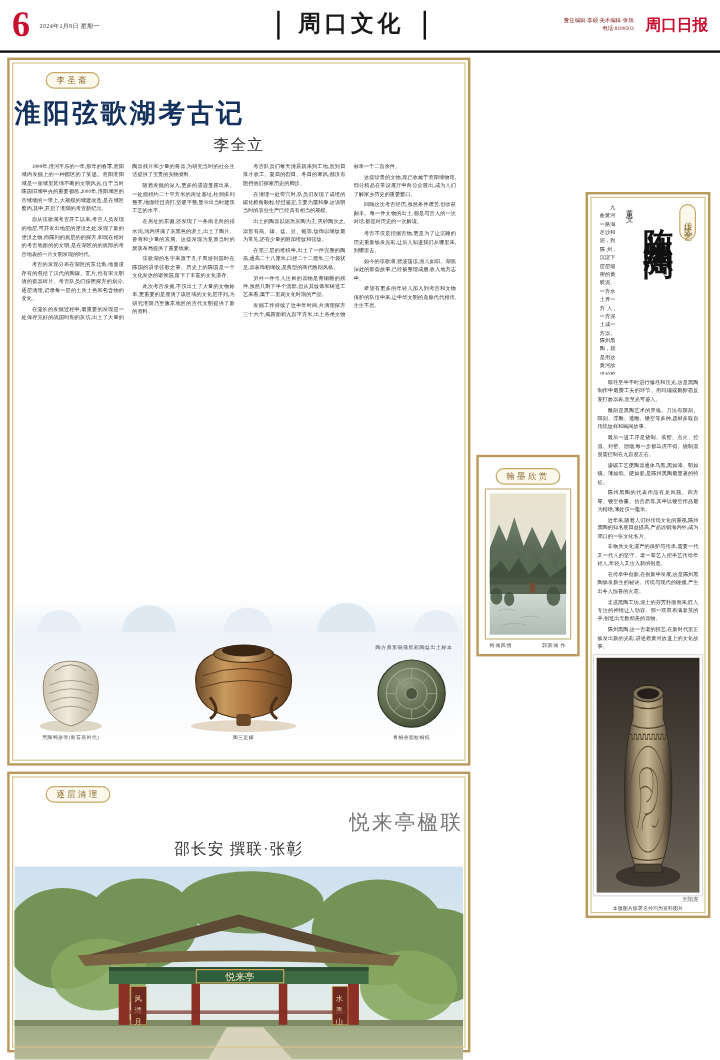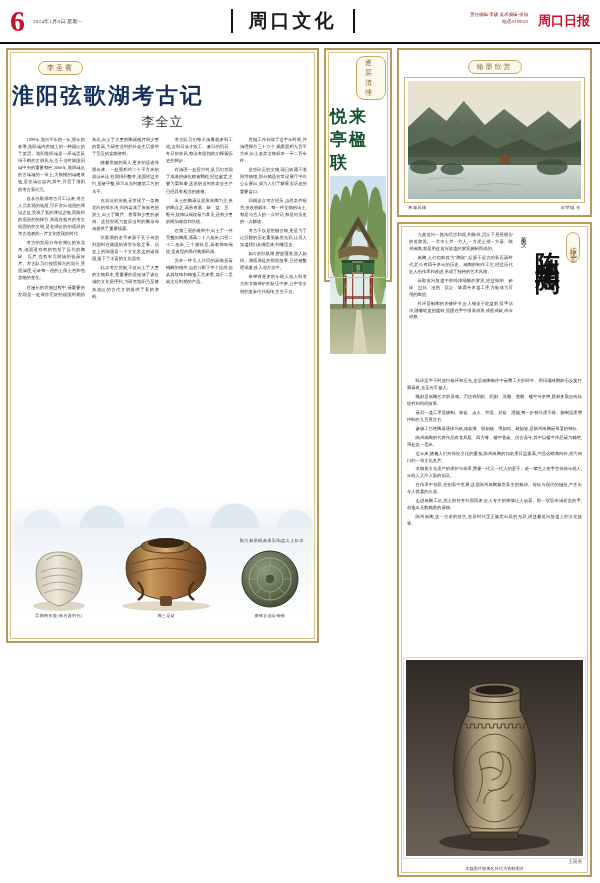--- a/index.html
+++ b/index.html
@@ -59,21 +59,21 @@
     font-weight: bold;
     letter-spacing: 3px;
     border-left: 2px solid #111;
     border-right: 2px solid #111;
     padding: 1px 16px;
     line-height: 1.2;
   }
   .masthead-right {
     margin-left: auto;
     display: flex;
-    align-items: flex-start;
+    align-items: center;
     gap: 10px;
   }
   .credits {
     font-size: 4.5px;
     color: #7a1010;
     line-height: 1.5;
     text-align: right;
     white-space: nowrap;
   }
   .paper-logo {
@@ -88,27 +88,27 @@
   .content {
     display: flex;
     padding: 4px 6px 6px 6px;
     box-sizing: border-box;
     gap: 5px;
     height: 839px;
   }
   .col-left {
     width: 386px;
     display: flex;
-    flex-direction: row;
+    flex-direction: column;
     gap: 5px;
   }
   .col-right {
     width: 195px;
     display: flex;
-    flex-direction: column;
+    flex-direction: row;
     gap: 5px;
     align-items: center;
   }
 
   
   .artbox {
     border: 2px solid #b99a5b;
     padding: 4px;
     box-sizing: border-box;
     position: relative;
@@ -271,25 +271,25 @@
     box-sizing: border-box;
   }
 
   
   .pavilion-photo {
     width: 100%;
     height: 178px;
     display: block;
   }
   .head2 {
-    text-align: left;
+    text-align: right;
     font-size: 17px;
-    font-weight: bold;
+    font-weight: normal;
     letter-spacing: 2px;
-    color: #14532d;
+    color: #737373;
     margin: 5px 0 2px 0;
   }
 
   
   .vase-box {
     border: 1px solid #ddd;
     padding: 2px;
     background: #fff;
   }
   .vase-photo {
@@ -458,20 +458,21 @@
             </div>
           </div>
         </div>
       </div>
 
       <div class="artbox inner-line" style="height:234px;">
         <div class="tag-row">
           <span class="section-tag">逐层清理</span>
         </div>
         <div class="head2">悦来亭楹联</div>
+        <div class="byline">邵长安  撰联·张彰</div>
 
         <svg class="pavilion-photo" viewBox="0 0 370 178" preserveAspectRatio="none">
           <defs>
             <linearGradient id="sky" x1="0" y1="0" x2="0" y2="1">
               <stop offset="0" stop-color="#cfe0ef"></stop>
               <stop offset="1" stop-color="#eaf2e6"></stop>
             </linearGradient>
             <linearGradient id="ground" x1="0" y1="0" x2="0" y2="1">
               <stop offset="0" stop-color="#9aa77f"></stop>
               <stop offset="1" stop-color="#c9c4a5"></stop>

